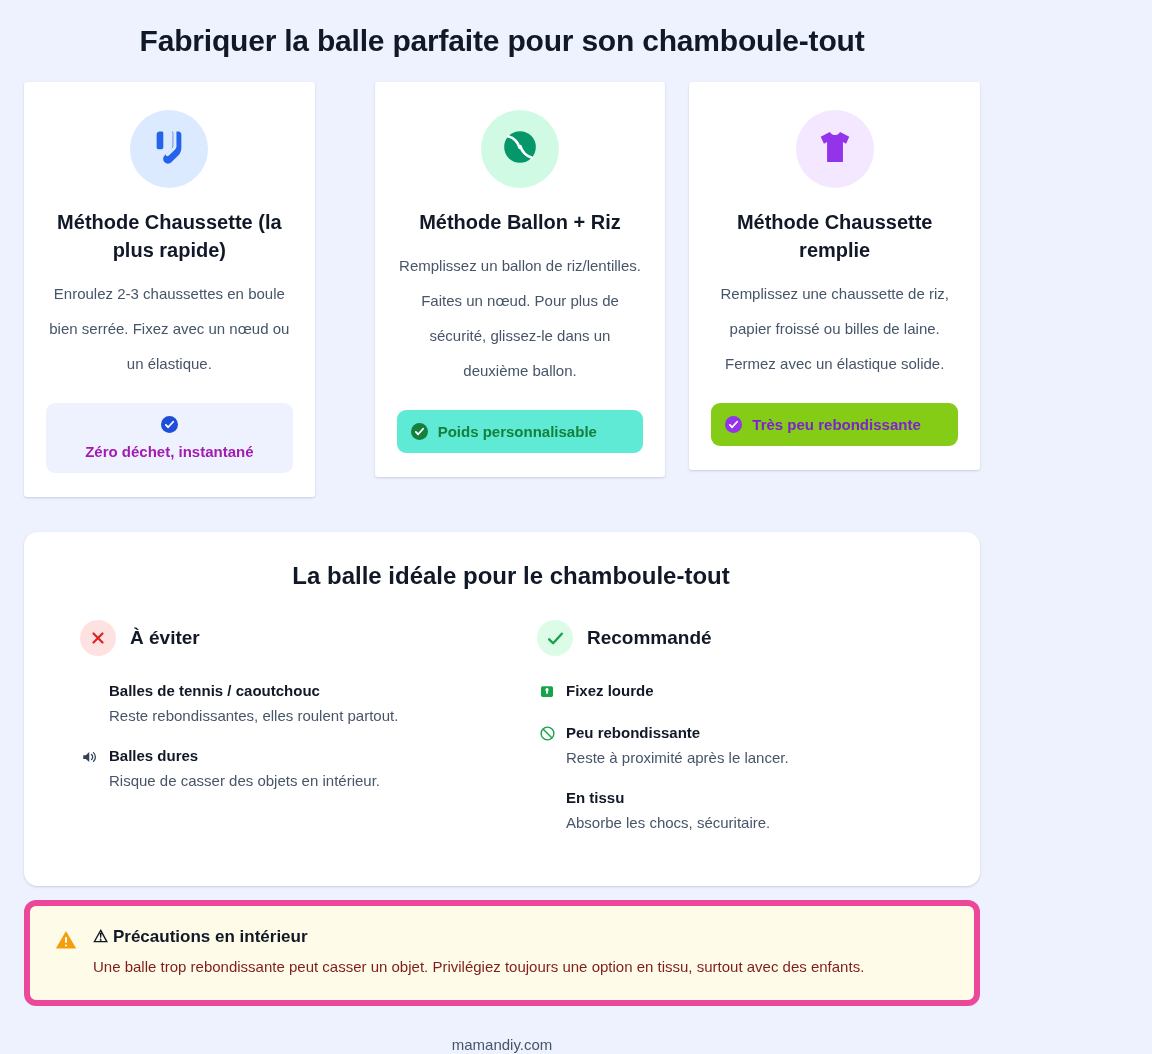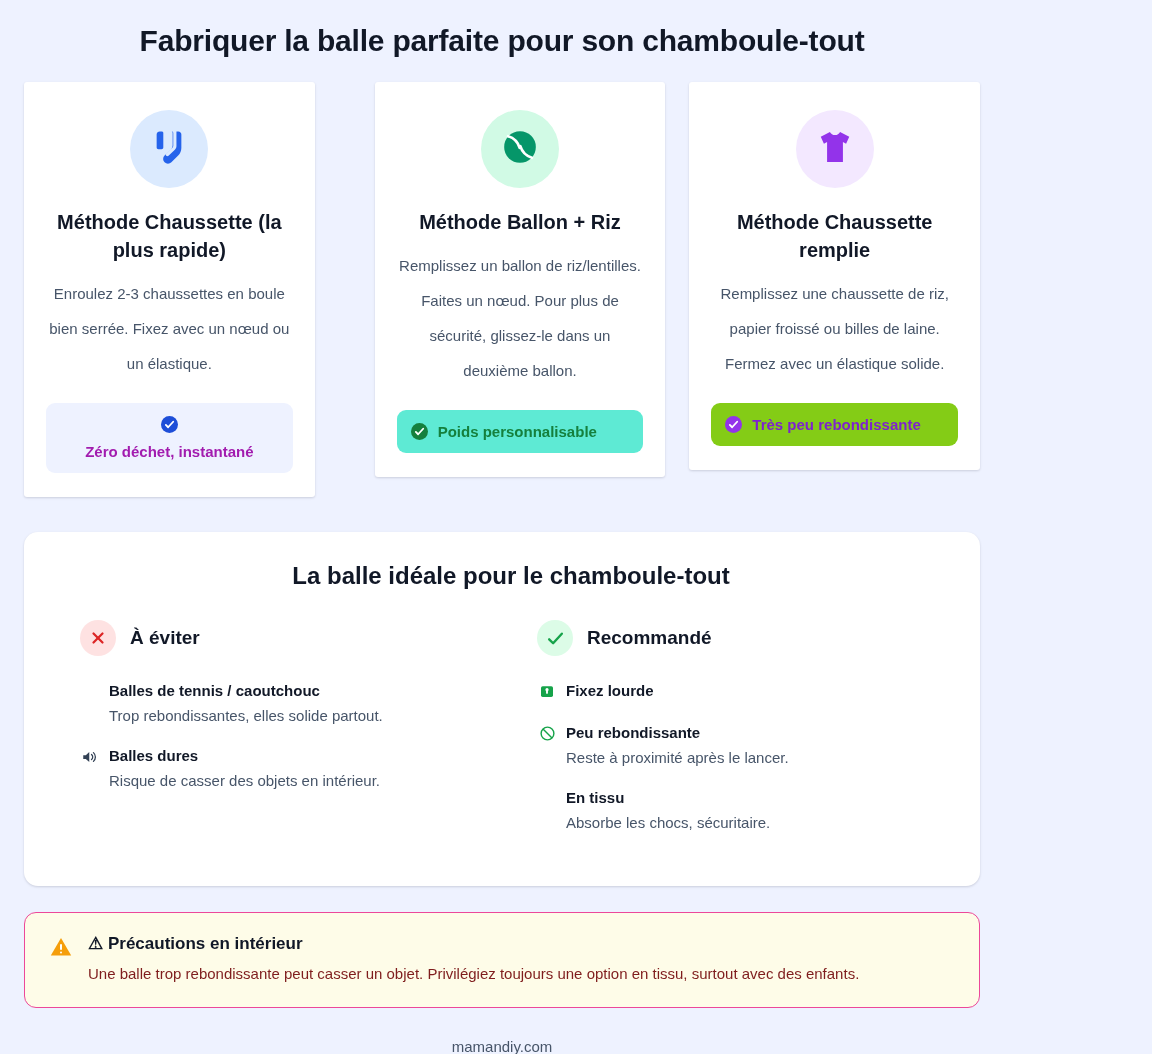--- a/index.html
+++ b/index.html
@@ -159,23 +159,23 @@
     margin-bottom: 2px;
   }
   .entry-desc {
     font-size: 15px;
     color: #475569;
     line-height: 23px;
   }
 
   
   .warning {
-    margin-top: 26px;
+    margin-top: 14px;
     background: #fefce8;
-    border: 1px solid #ec4899;
+    border: 6px solid #ec4899;
     border-radius: 12px;
     padding: 20px 24px 22px 24px;
     display: flex;
     gap: 15px;
     box-sizing: border-box;
   }
   .warning-icon {
     flex: 0 0 24px;
     padding-top: 2px;
   }
@@ -284,21 +284,21 @@
                 <line x1="18" y1="6" x2="6" y2="18"></line>
               </svg>
           </span>
           <span class="col-head-title">À éviter</span>
         </div>
 
         <div class="entry">
           <span class="entry-icon empty"></span>
           <div class="entry-body">
             <div class="entry-title">Balles de tennis / caoutchouc</div>
-            <div class="entry-desc">Trop rebondissantes, elles solide partout.</div>
+            <div class="entry-desc">Reste rebondissantes, elles roulent partout.</div>
           </div>
         </div>
 
         <div class="entry">
           <span class="entry-icon">
             <svg width="18" height="18" viewBox="0 0 24 24" fill="#334155" aria-hidden="true">
               <path d="M3 9.5v5h3.4L11 18.8V5.2L6.4 9.5H3z"></path>
               <path d="M14 8.6a4.4 4.4 0 0 1 0 6.8" stroke="#334155" stroke-width="1.7" fill="none" stroke-linecap="round"></path>
               <path d="M16.6 6.2a7.8 7.8 0 0 1 0 11.6" stroke="#334155" stroke-width="1.7" fill="none" stroke-linecap="round"></path>
             </svg>

